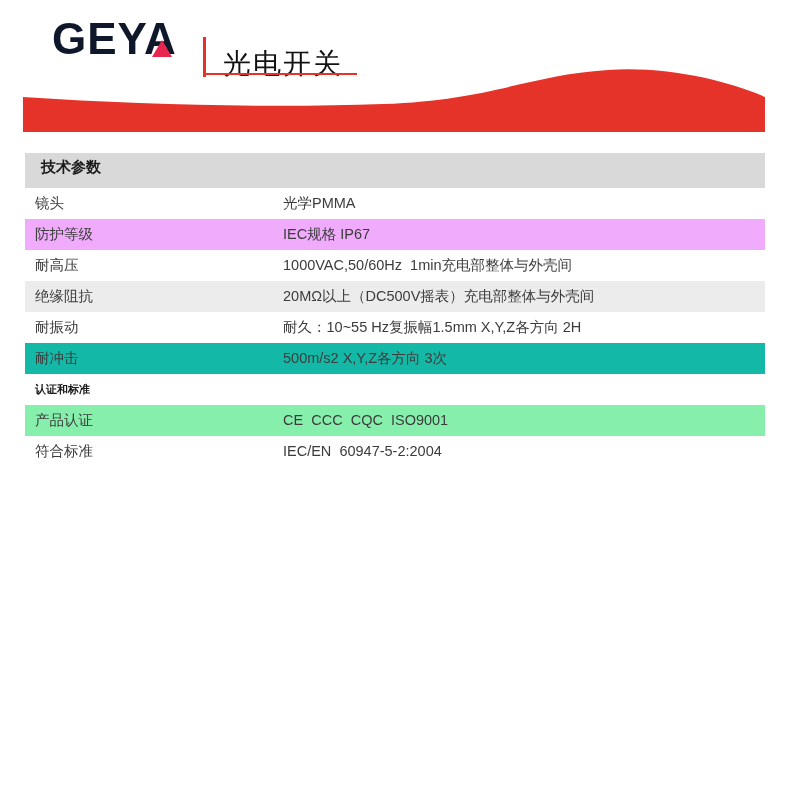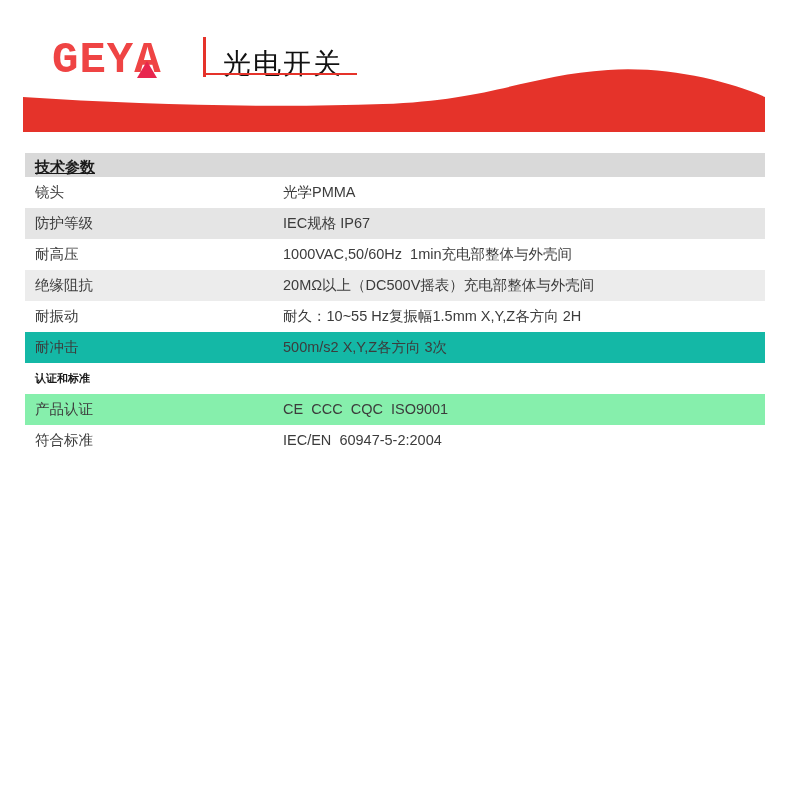--- a/index.html
+++ b/index.html
@@ -4,43 +4,43 @@
 <style>
   html,body{margin:0;padding:0;background:#ffffff;}
   body{
     width:790px;height:790px;position:relative;overflow:hidden;
     font-family:"Liberation Sans","DejaVu Sans",sans-serif;
     -webkit-font-smoothing:antialiased;
   }
   
   .brand-row{position:absolute;left:0;top:0;width:790px;height:100px;}
   .logo{
-    position:absolute;left:52px;top:37px;height:46px;line-height:46px;
-    font-family:Liberation Mono, monospace;
-    font-weight:bold;font-size:44px;letter-spacing:1px;color:#ef4444;
+    position:absolute;left:52px;top:16px;height:46px;line-height:46px;
+    font-family:Liberation Sans, sans-serif;
+    font-weight:bold;font-size:44px;letter-spacing:1px;color:#0f172a;
   }
   .logo-triangle{
     position:absolute;right:5px;bottom:5px;width:0;height:0;
     border-left:10px solid transparent;border-right:10px solid transparent;
     border-bottom:17px solid #E8254E;
   }
   .brand-divider{position:absolute;left:203px;top:37px;width:3px;height:40px;}
   .product-title{
     position:absolute;left:223px;top:42px;height:44px;line-height:44px;
     font-size:28px;color:#111111;letter-spacing:2px;
   }
   .title-underline{position:absolute;left:203px;top:73px;width:154px;height:2px;}
   
   .banner{position:absolute;left:23px;top:68px;width:742px;height:64px;}
   .banner svg{display:block;width:100%;height:100%;}
   
   .spec{position:absolute;left:25px;top:153px;width:740px;}
   .spec-header{
-    height:24px;line-height:27px;padding-left:10px;
-    font-size:15px;font-weight:bold;color:#1a1a1a;text-decoration:underline;
+    height:35px;line-height:27px;padding-left:16px;
+    font-size:15px;font-weight:bold;color:#1a1a1a;
   }
   .row{position:relative;height:31px;line-height:31px;font-size:14.5px;color:#3C3C3C;}
   .cell{position:absolute;top:0;height:24px;white-space:pre;}
   .cell.label{left:10px;}
   .row:first-of-type .cell.label{left:17px;}
   .cell.value{left:258px;white-space:pre-wrap;}
   .row.section .cell.label{font-weight:bold;color:#1a1a1a;font-size:11px;}
 </style>
 </head>
 <body>
@@ -61,21 +61,21 @@
   </svg>
 </div>
 
 <div class="spec">
   <div class="spec-header" style="background:#D9D9D9;">技术参数</div>
 
   <div class="row">
     <div class="cell label">镜头</div>
     <div class="cell value">光学PMMA</div>
   </div>
-  <div class="row" style="background:#e5e5e5;">
+  <div class="row" style="background:#f0abfc;">
     <div class="cell label">防护等级</div>
     <div class="cell value">IEC规格 IP67</div>
   </div>
   <div class="row">
     <div class="cell label">耐高压</div>
     <div class="cell value">1000VAC,50/60Hz  1min充电部整体与外壳间</div>
   </div>
   <div class="row" style="background:#ECECEC;padding-left:24px;">
     <div class="cell label">绝缘阻抗</div>
     <div class="cell value">20MΩ以上（DC500V摇表）充电部整体与外壳间</div>

